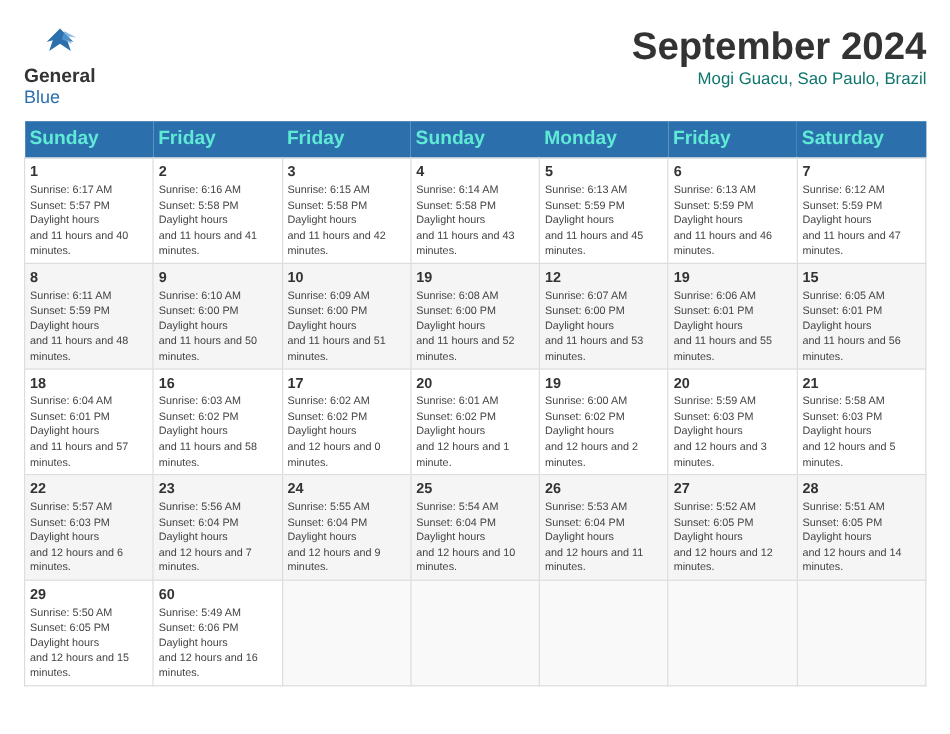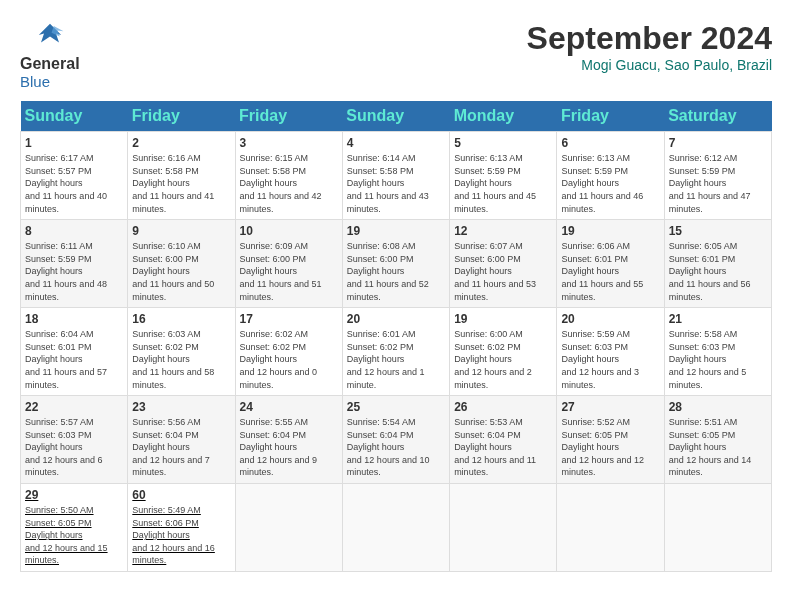--- a/index.html
+++ b/index.html
@@ -74,21 +74,20 @@
     .day-info {
       font-size: 9px;
       color: #444;
       line-height: 1.4;
     }
     .empty-cell {
       background-color: #f9f9f9 !important;
     }
     .last-row td {
       height: 70px;
-      text-decoration: underline;
     }
   </style>
 </head>
 <body>
 
 <div class="header">
   <div class="logo">
     <svg class="logo-bird" viewBox="0 0 40 40">
       <polygon points="20,5 35,20 28,18 32,30 20,22 8,30 12,18 5,20" fill="#2c6fad"></polygon>
       <polygon points="25,8 38,15 30,14 33,22 22,17" fill="#5ba0d8" opacity="0.7"></polygon>

